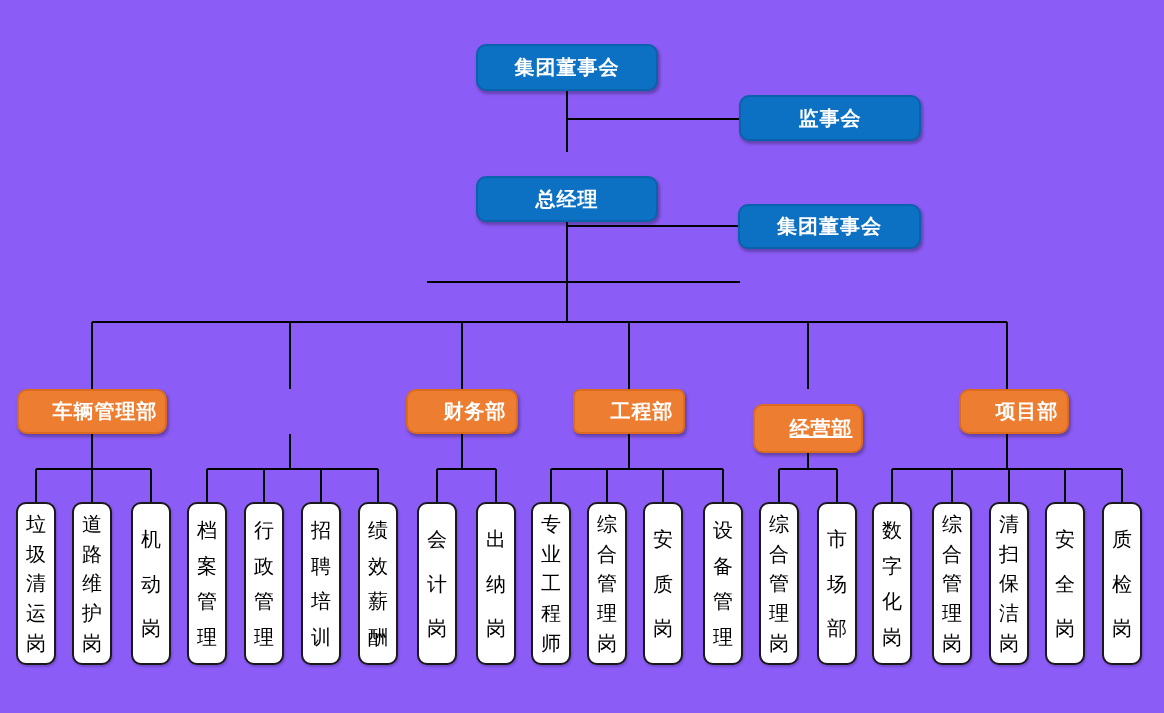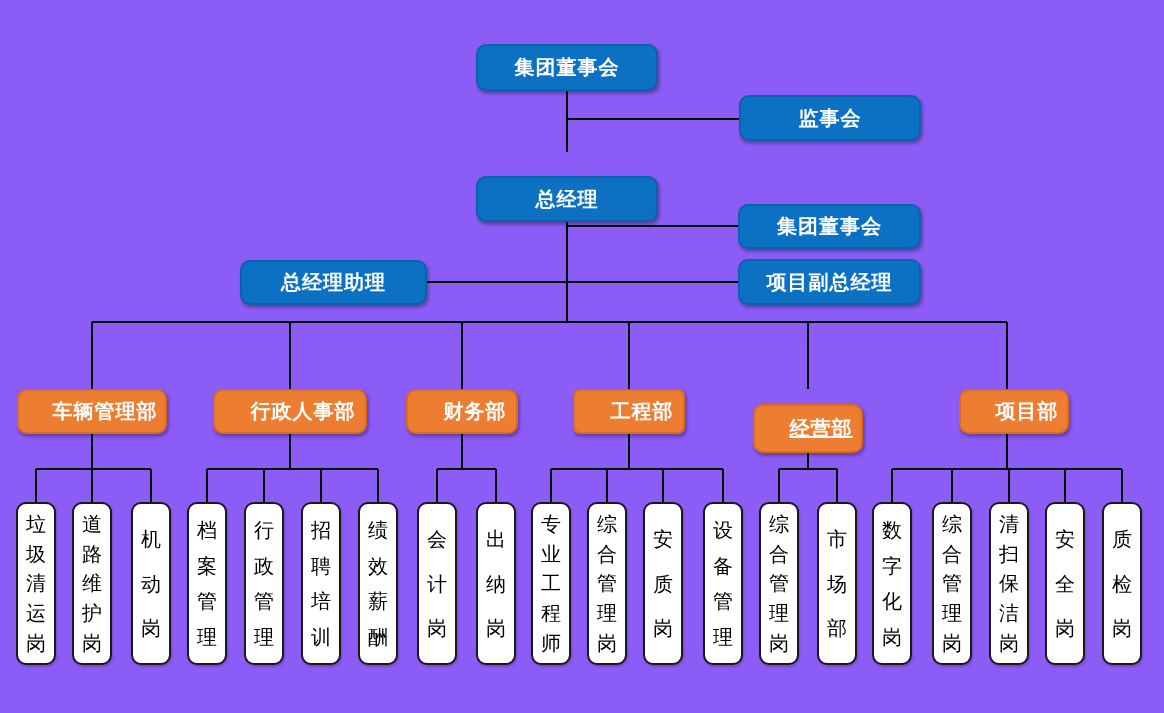--- a/index.html
+++ b/index.html
@@ -89,25 +89,22 @@
     <line x1="952" y1="469" x2="952" y2="502"></line>
     <line x1="1009" y1="469" x2="1009" y2="502"></line>
     <line x1="1065" y1="469" x2="1065" y2="502"></line>
     <line x1="1122" y1="469" x2="1122" y2="502"></line>
   </svg>
 
   <div class="node blue" style="left:476px;top:44px;width:182px;height:47px;">集团董事会</div>
   <div class="node blue" style="left:739px;top:95px;width:182px;height:46px;">监事会</div>
   <div class="node blue" style="left:476px;top:152px;width:182px;height:46px;margin-top:24px;">总经理</div>
   <div class="node blue" style="left:738px;top:204px;width:183px;height:45px;">集团董事会</div>
-  <div class="node blue" style="left:738px;top:259px;width:183px;height:46px;">项目副总经理</div>
-  <div class="node blue" style="left:240px;top:260px;width:187px;height:45px;">总经理助理</div>
 
   <div class="node orange" style="left:17px;top:389px;width:150px;height:45px;">车辆管理部</div>
-  <div class="node orange" style="left:213px;top:389px;width:154px;height:45px;">行政人事部</div>
   <div class="node orange" style="left:406px;top:389px;width:112px;height:45px;">财务部</div>
   <div class="node orange" style="left:573px;top:389px;width:112px;height:45px;border-radius:7px;">工程部</div>
   <div class="node orange" style="left:753px;top:404px;width:110px;height:49px;text-decoration:underline;">经营部</div>
   <div class="node orange" style="left:952px;top:389px;width:110px;height:45px;margin-left:7px;">项目部</div>
 
   <div class="leaf" style="left:16px;">
       <span>垃</span>
       <span>圾</span>
       <span>清</span>
       <span>运</span>

